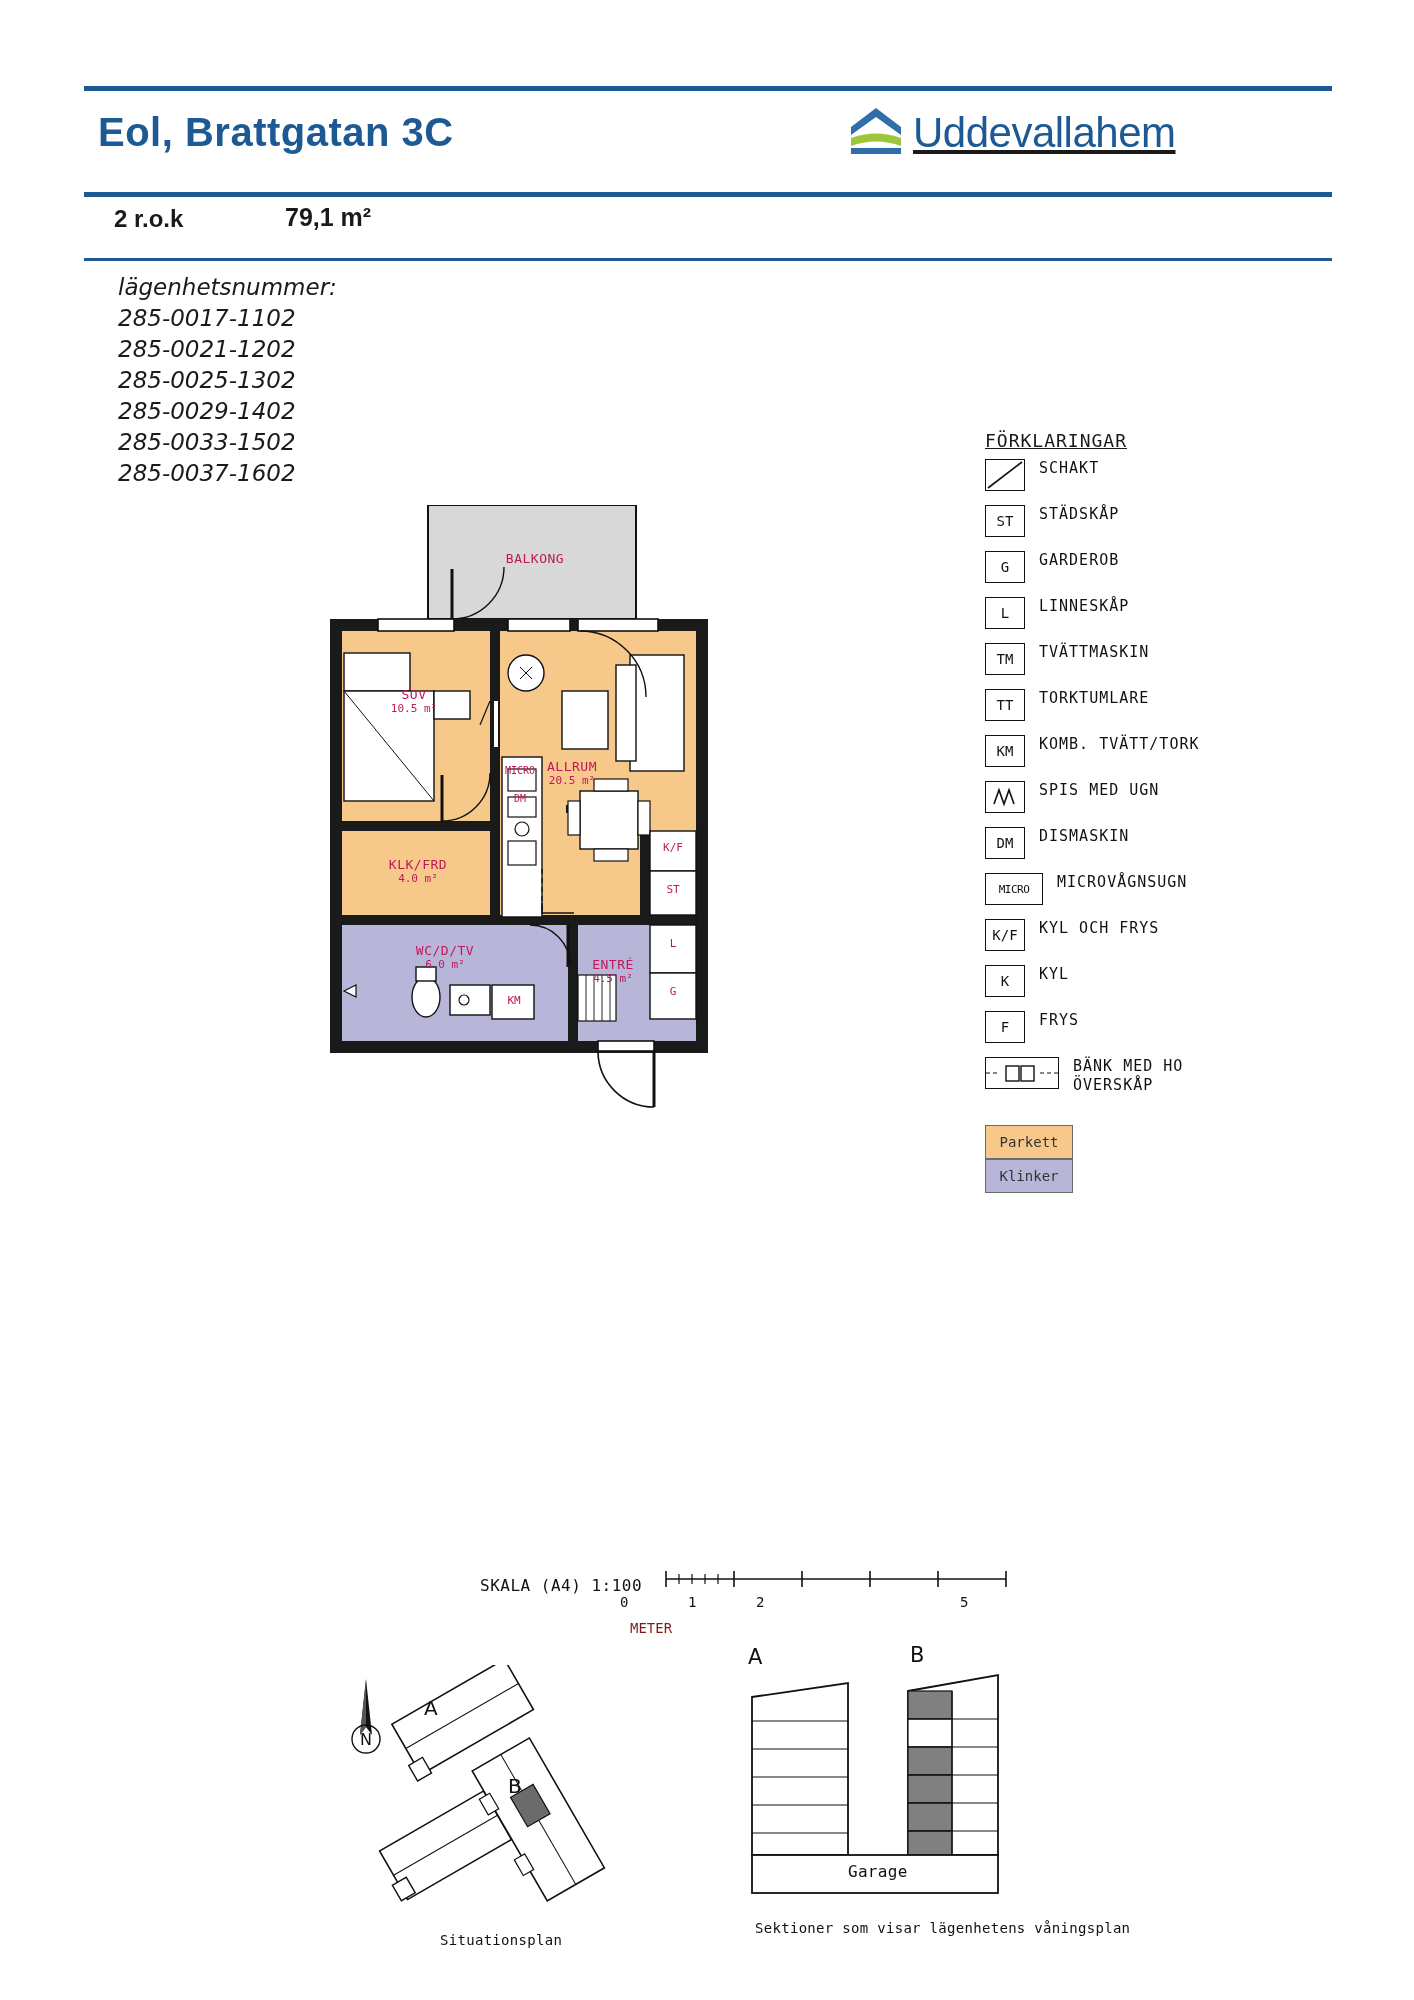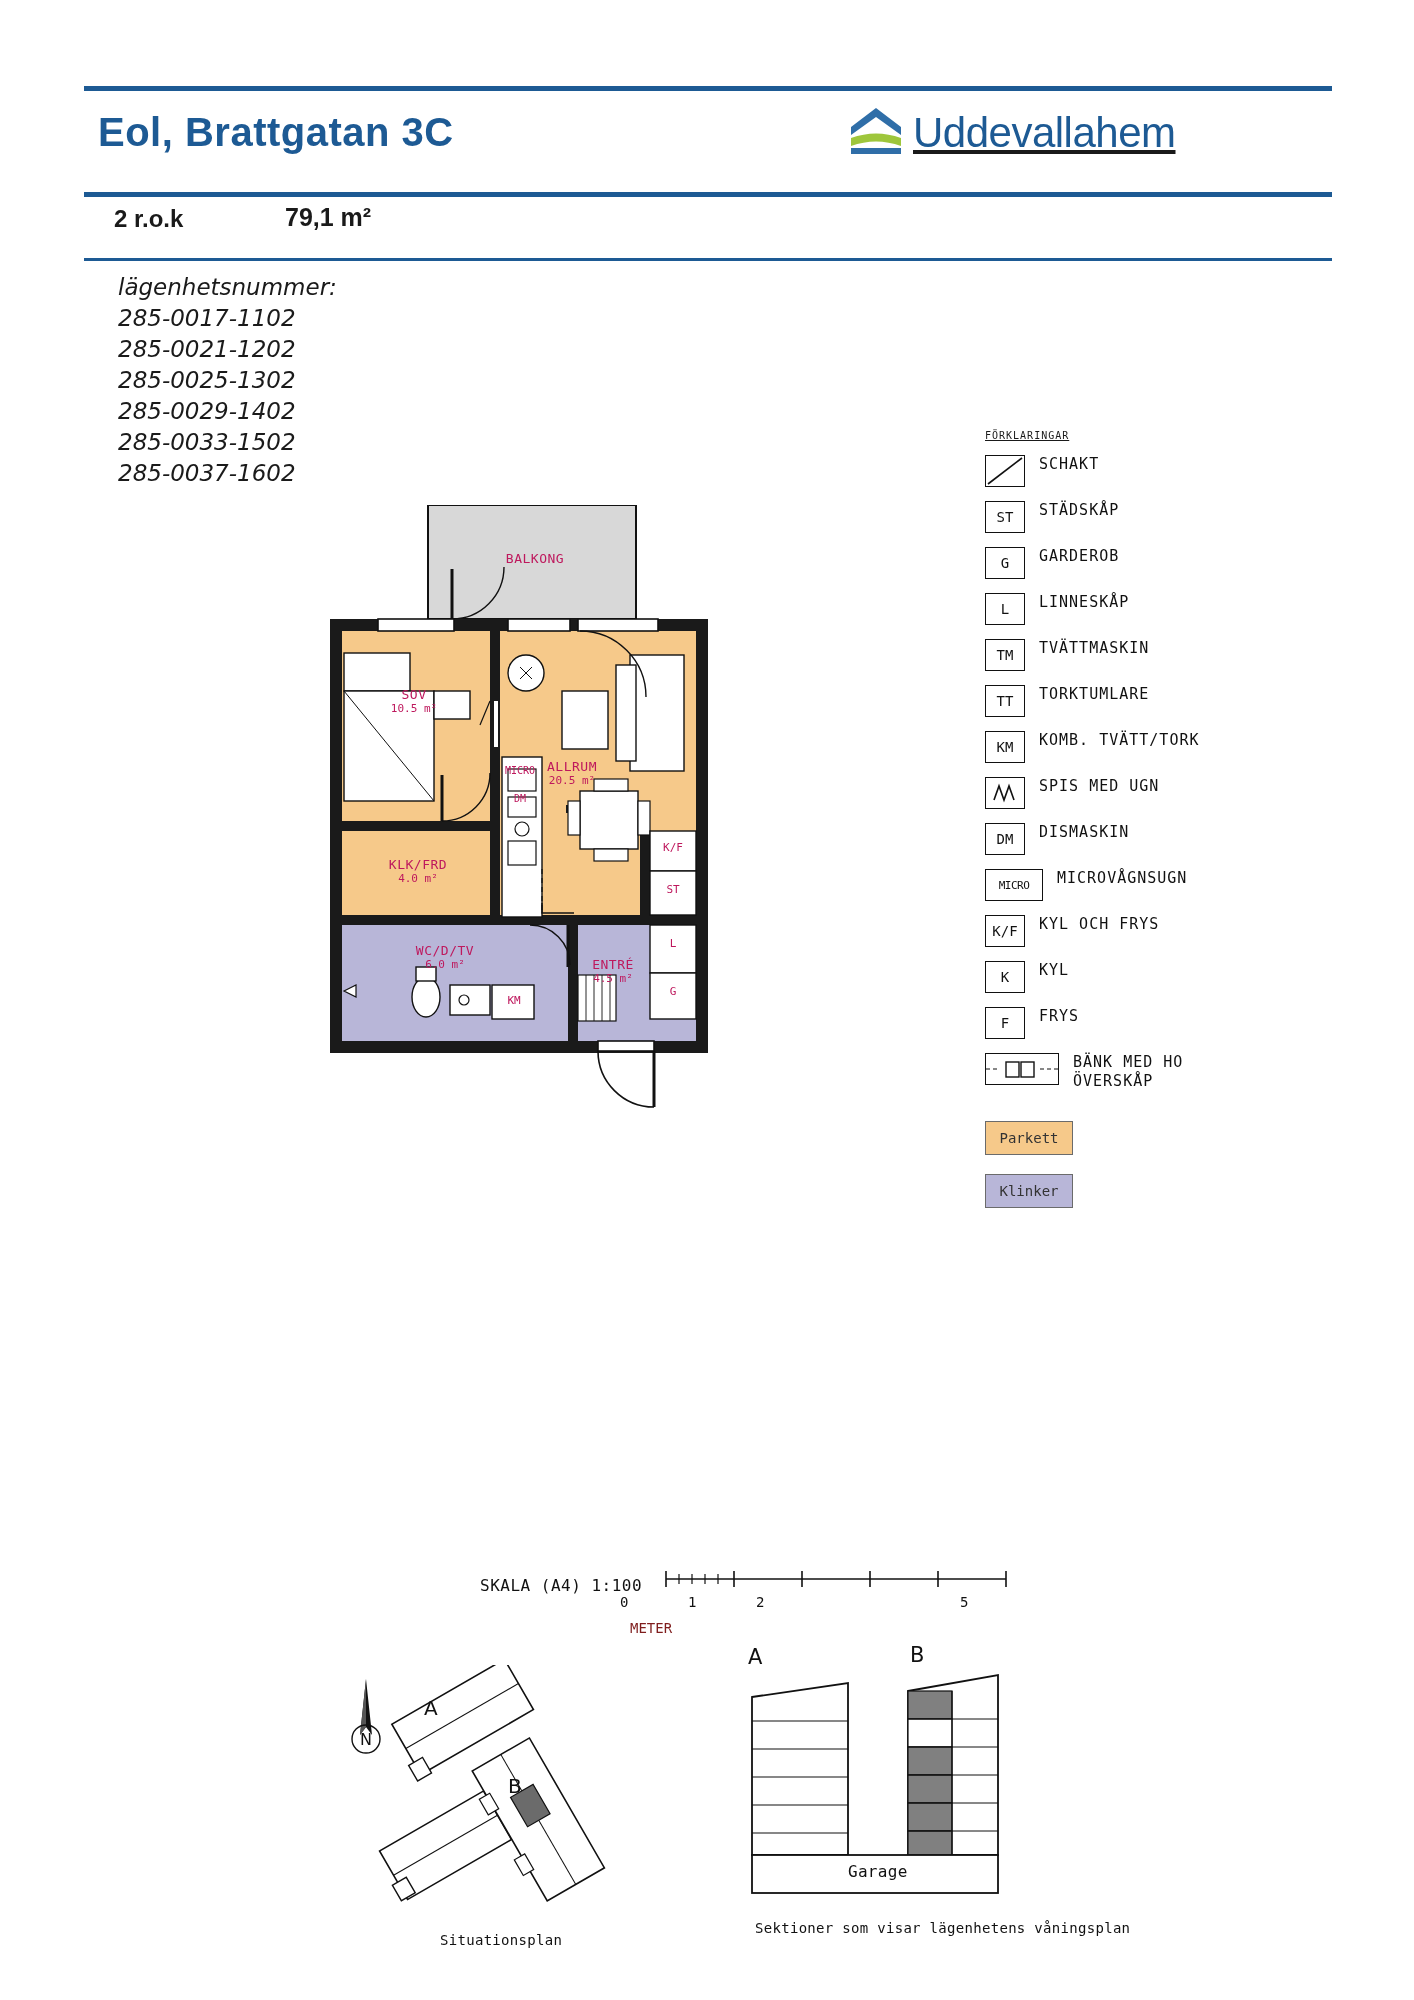--- a/index.html
+++ b/index.html
@@ -87,25 +87,25 @@
   }
   .apt-block .label { letter-spacing: 0px; }
 
   
   .legend {
     position: absolute;
     left: 985px; top: 430px;
     width: 380px;
   }
   .legend-title {
-    font-size: 10px;
+    font-size: 18px;
     letter-spacing: 1px;
     color: #1a1a1a;
     text-decoration: underline;
-    margin-bottom: 14px;
+    margin-bottom: 8px;
     font-family: "DejaVu Sans Mono", monospace;
   }
   .legend-row {
     display: flex;
     align-items: flex-start;
     height: 46px;
   }
   .legend-sym {
     width: 38px; height: 30px;
     border: 1.6px solid #111;
@@ -140,21 +140,21 @@
     width: 86px; height: 32px;
     border: 1.4px solid #6b6b6b;
     display: flex;
     align-items: center;
     justify-content: center;
     font-family: "DejaVu Sans Mono", monospace;
     font-size: 14px;
     color: #333;
   }
   .sw-parkett { background: #f6c98a; margin-top: 22px; }
-  .sw-klinker { background: #b8b6d8; margin-top: 19px; }
+  .sw-klinker { background: #b8b6d8; margin-top: 0; }
 
   
   .plan {
     position: absolute;
     left: 330px; top: 505px;
     width: 500px; height: 750px;
   }
   .plan svg { display:block; }
   .plan-label {
     position: absolute;

